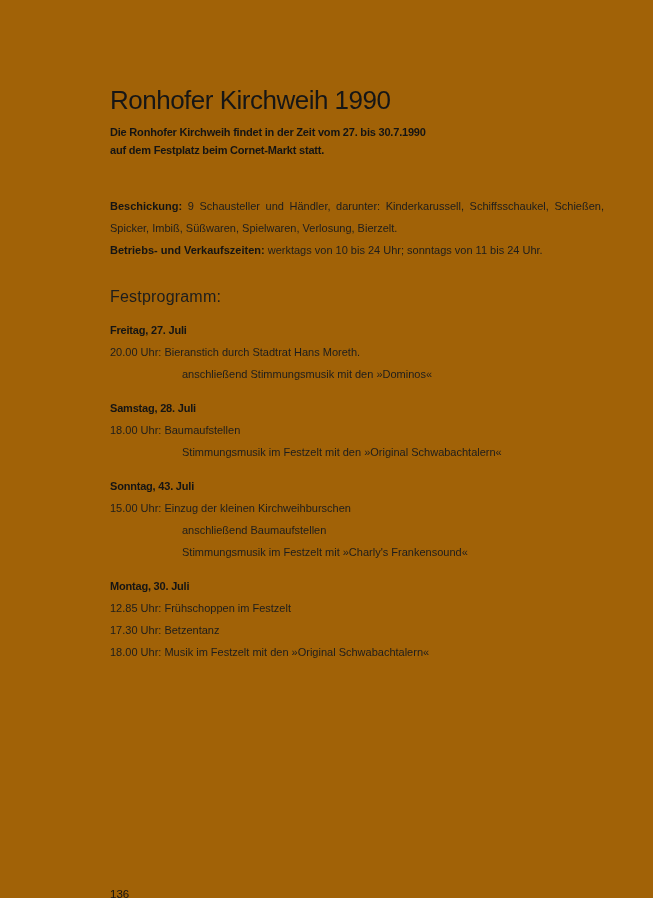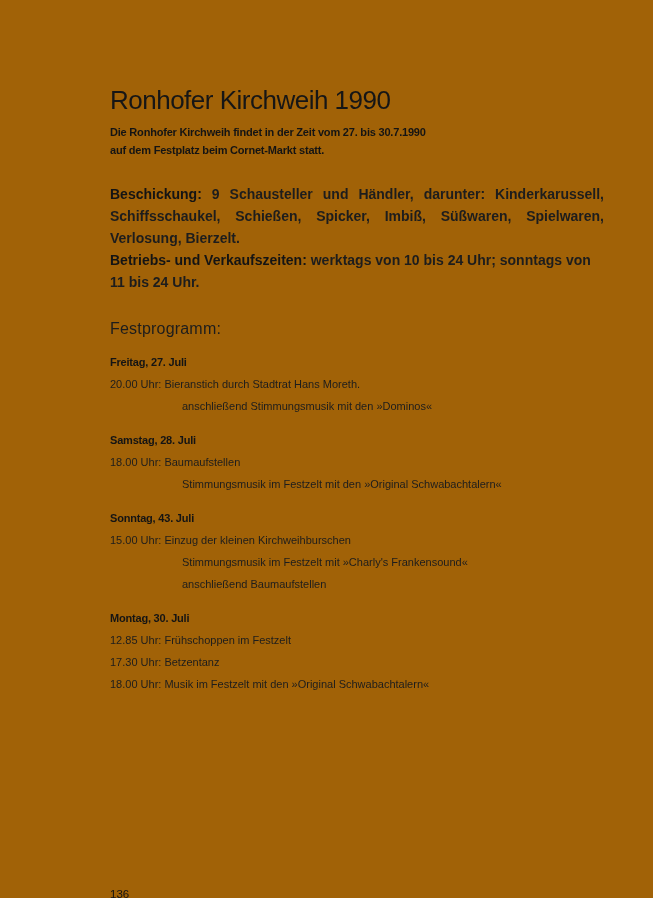--- a/index.html
+++ b/index.html
@@ -35,24 +35,23 @@
     margin-top: 9px;
   }
   .intro-line {
     font-size: 11px;
     font-weight: 700;
     line-height: 18px;
     white-space: nowrap;
     letter-spacing: -0.2px;
   }
   .details {
-    margin-top: 24px;
-    font-size: 14px;
+    margin-top: 36px;
+    font-size: 11px;
     line-height: 22px;
-    font-weight: bold;
   }
   .details .justified {
     text-align: justify;
   }
   .details b, .day-heading, .intro-line {
     color: #141414;
   }
   .section-heading {
     margin-top: 26px;
     font-size: 16px;
@@ -120,22 +119,22 @@
 
       <div class="day">
         <div class="day-heading">Samstag, 28. Juli</div>
         <div class="sched-line">18.00 Uhr: Baumaufstellen</div>
         <div class="sched-line indent">Stimmungsmusik im Festzelt mit den »Original Schwabachtalern«</div>
       </div>
 
       <div class="day">
         <div class="day-heading">Sonntag, 43. Juli</div>
         <div class="sched-line">15.00 Uhr: Einzug der kleinen Kirchweihburschen</div>
+        <div class="sched-line indent">anschließend Baumaufstellen</div>
         <div class="sched-line indent">Stimmungsmusik im Festzelt mit »Charly's Frankensound«</div>
-        <div class="sched-line indent">anschließend Baumaufstellen</div>
       </div>
 
       <div class="day">
         <div class="day-heading">Montag, 30. Juli</div>
         <div class="sched-line">12.85 Uhr: Frühschoppen im Festzelt</div>
         <div class="sched-line">17.30 Uhr: Betzentanz</div>
         <div class="sched-line">18.00 Uhr: Musik im Festzelt mit den »Original Schwabachtalern«</div>
       </div>
 
     </div>

